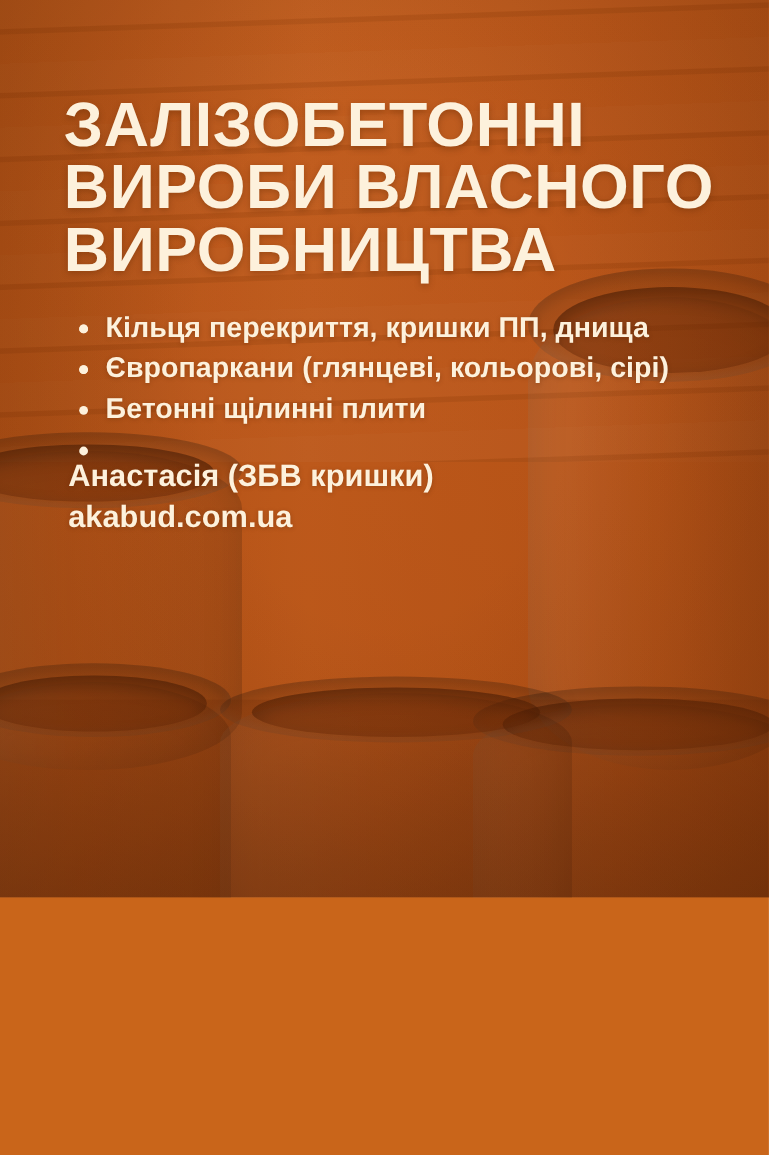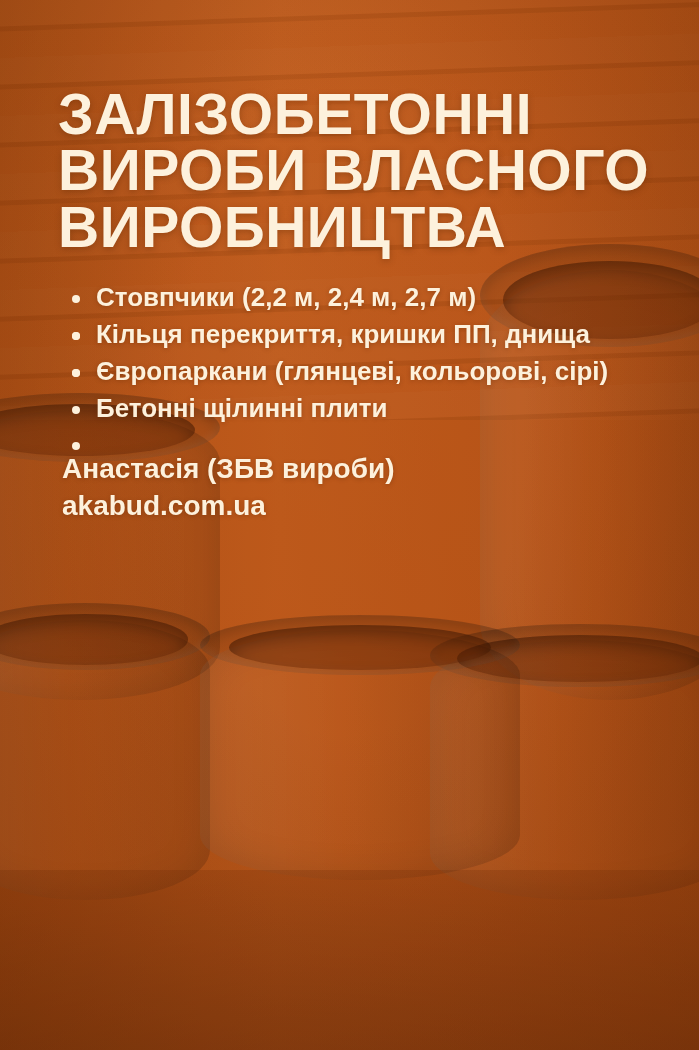--- a/index.html
+++ b/index.html
@@ -9,21 +9,21 @@
   body {
     width: 699px;
     height: 1050px;
     overflow: hidden;
     font-family: "Liberation Sans", sans-serif;
     background: #c9651a;
   }
   .poster {
     position: relative;
     width: 699px;
-    height: 1050px;
+    height: 816px;
     overflow: hidden;
     background: #cc6a1d;
   }
   
   .bg {
     position: absolute;
     inset: 0;
     background:
       linear-gradient(180deg, rgba(210,110,35,0.0) 0%, rgba(165,78,18,0.25) 100%),
       linear-gradient(90deg, #c0651c 0%, #d2762a 40%, #c4661d 100%);
@@ -180,24 +180,20 @@
     <div class="vignette"></div>
   </div>
 
   <div class="content">
 
     <h1 class="headline">ЗАЛІЗОБЕТОННІ ВИРОБИ ВЛАСНОГО ВИРОБНИЦТВА</h1>
 
     <ul class="features">
       <li>
         <span class="bullet"></span>
-        <span>Стовпчики (2,2 м, 2,4 м, 2,7 м)</span>
-      </li>
-      <li>
-        <span class="bullet"></span>
       </li>
       <li>
         <span class="bullet"></span>
         <span>Кільця перекриття, кришки ПП, днища</span>
       </li>
       <li class="wrap">
         <span class="bullet"></span>
       </li>
       <li class="wrap">
         <span class="bullet"></span>
@@ -206,18 +202,18 @@
       <li>
         <span class="bullet"></span>
         <span>Бетонні щілинні плити</span>
       </li>
       <li>
         <span class="bullet"></span>
       </li>
     </ul>
 
     <div class="contacts">
-      <div>Анастасія (ЗБВ вироби)</div>
+      <div>Анастасія (ЗБВ кришки)</div>
       <div>akabud.com.ua</div>
     </div>
 
   </div>
 </div>
 
 </body></html>

